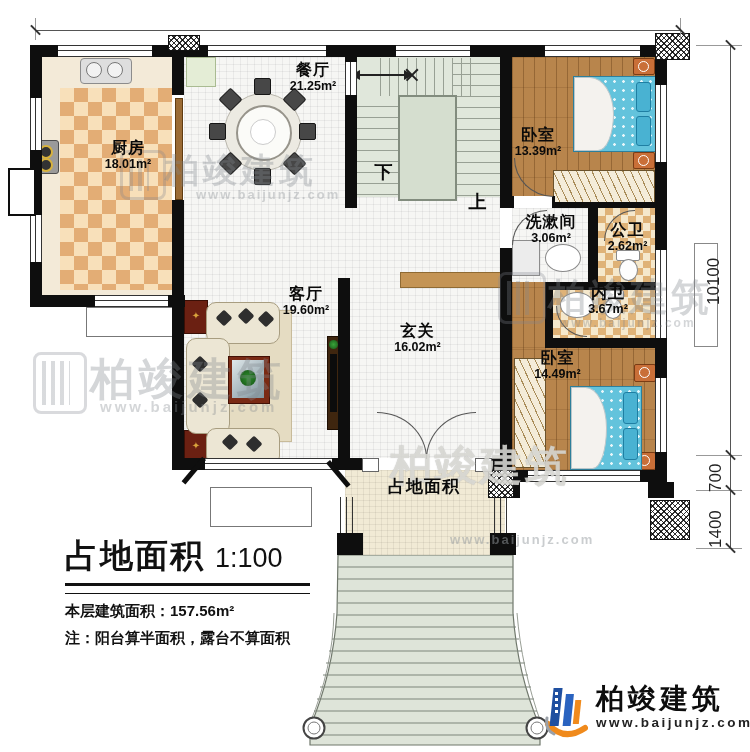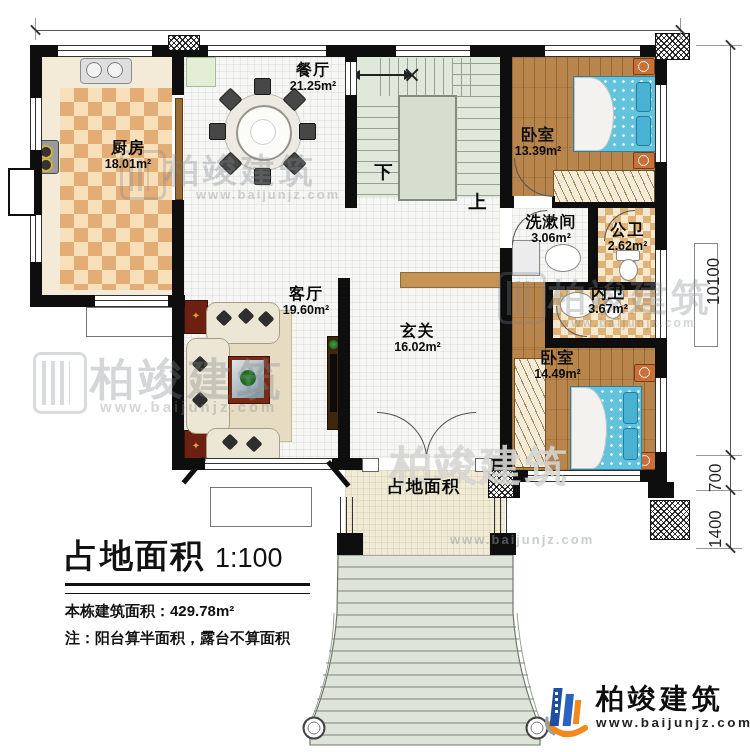--- a/index.html
+++ b/index.html
@@ -325,21 +325,21 @@
   <div class="vdim" style="left:704px;top:210px;height:95px;">10100</div>
   <div class="vdim" style="left:706px;top:452px;height:40px;">700</div>
   <div class="vdim" style="left:706px;top:494px;height:54px;">1400</div>
 
   <div class="abs" style="left:65px;top:534px;width:270px;z-index:6;">
     <div style="display:flex;align-items:baseline;">
       <span style="font-weight:bold;font-size:33px;letter-spacing:2px;color:#111;">占地面积</span>
       <span style="font-size:27px;margin-left:10px;color:#111;">1:100</span>
     </div>
     <div style="width:245px;height:7px;border-top:3px solid #111;border-bottom:1.5px solid #111;margin-top:4px;"></div>
-    <div class="title-line">本栋建筑面积：429.78m²</div>
+    <div class="title-line">本层建筑面积：157.56m²</div>
     <div class="title-line">注：阳台算半面积，露台不算面积</div>
   </div>
 
   <div class="abs" style="left:544px;top:684px;z-index:6;display:flex;align-items:flex-start;">
     <svg width="44" height="56" viewBox="0 0 44 56">
       <path d="M4,40 Q20,58 41,44" fill="none" stroke="#f08a1c" stroke-width="6" stroke-linecap="round"></path>
       <path d="M3,34 Q1,46 10,50" fill="none" stroke="#9aa0a8" stroke-width="3" stroke-linecap="round"></path>
       <rect x="10" y="4" width="9" height="38" fill="#1f4fa0" transform="skewX(-6)"></rect>
       <rect x="23" y="10" width="8" height="32" fill="#2a63c0" transform="skewX(-6)"></rect>
       <rect x="33" y="16" width="6" height="24" fill="#f08a1c" transform="skewX(-6)"></rect>

